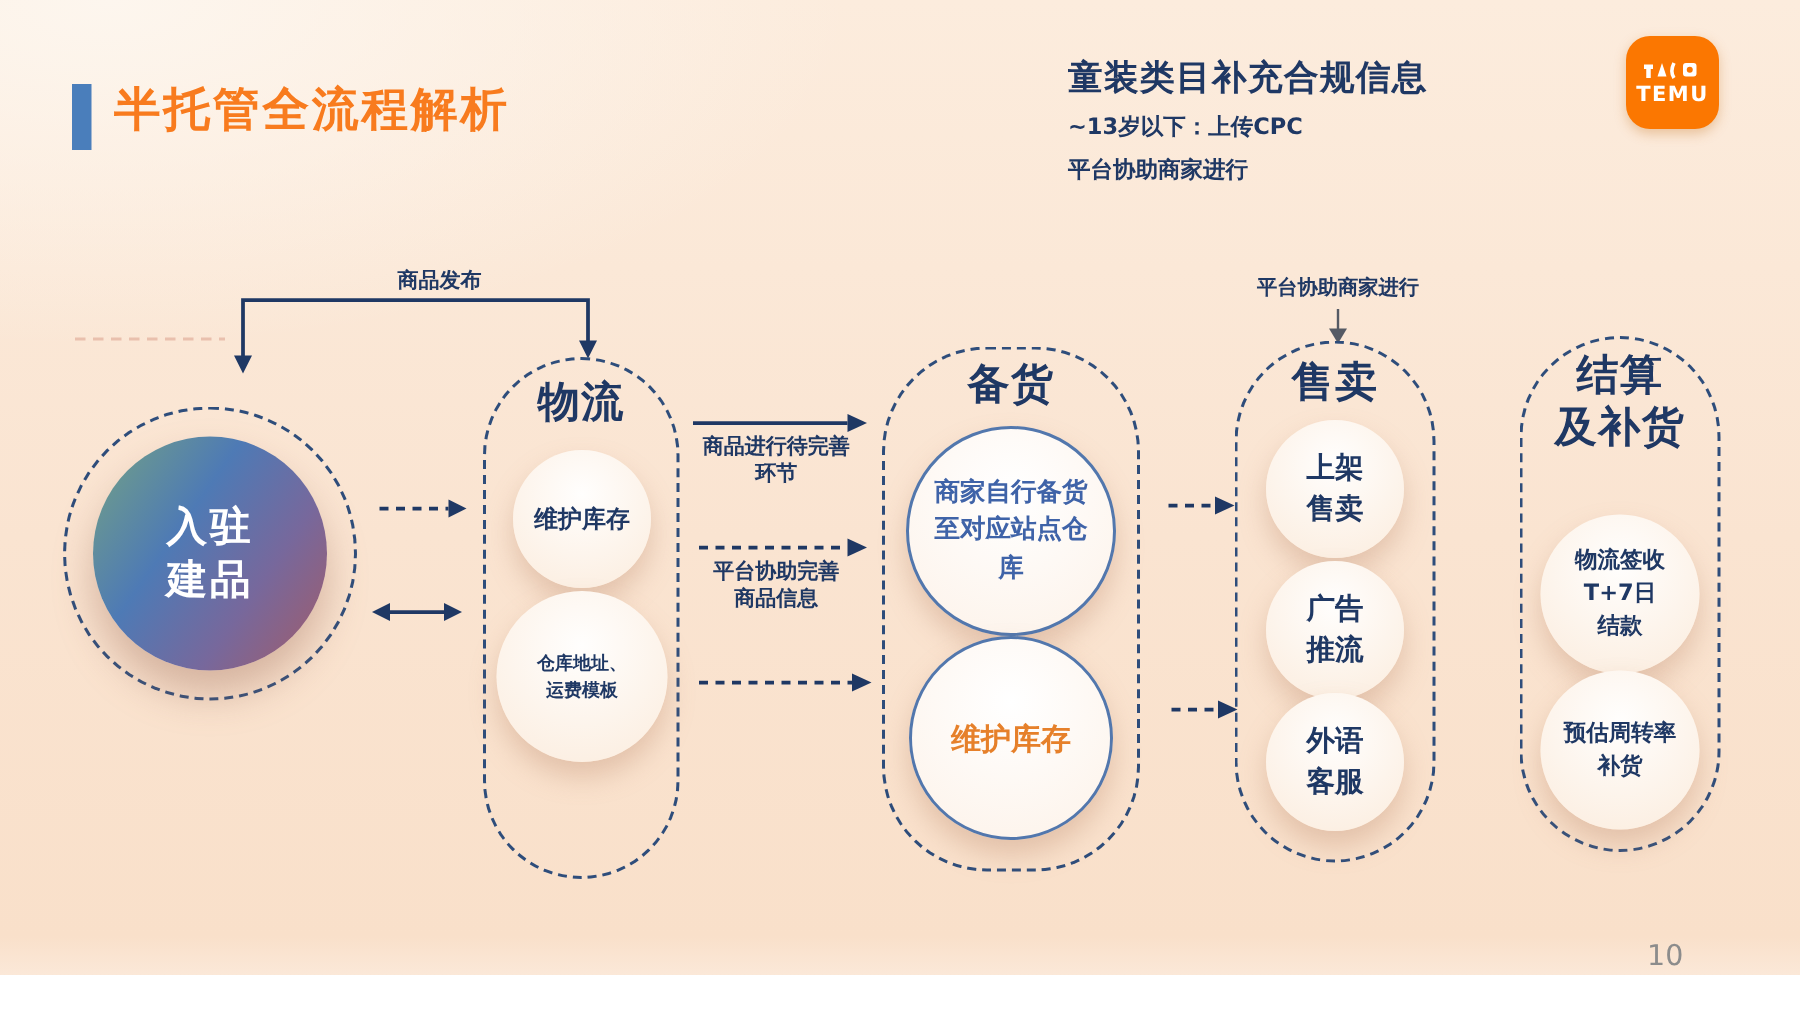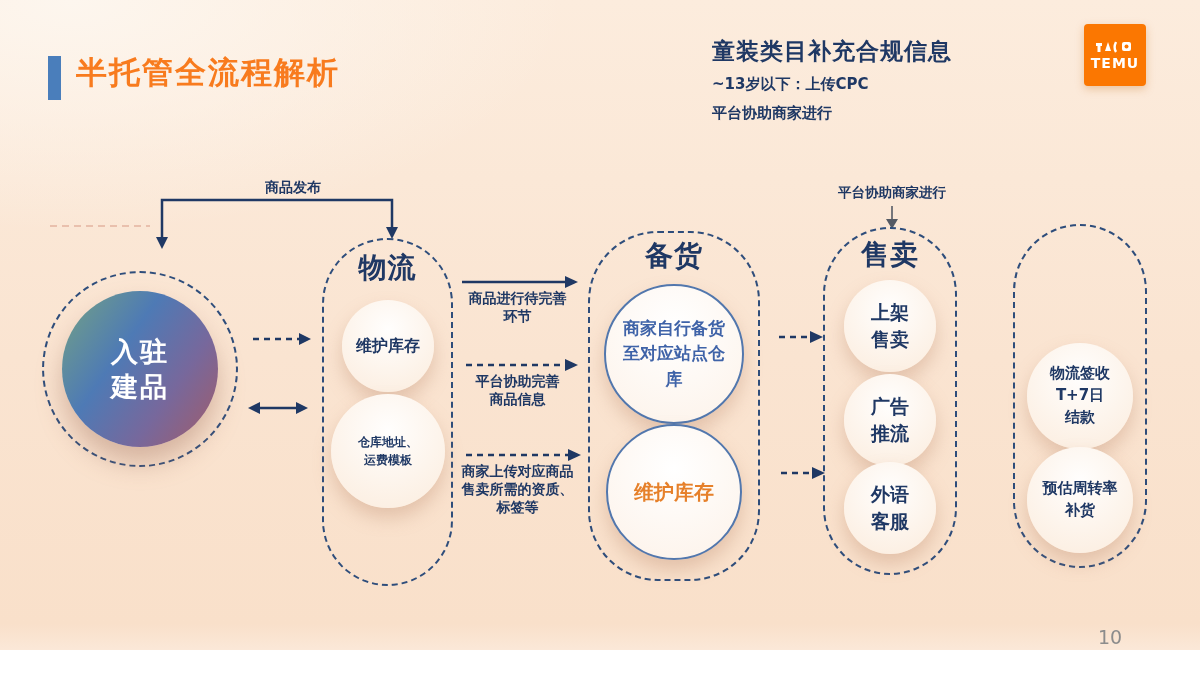--- a/index.html
+++ b/index.html
@@ -21,21 +21,21 @@
   .page-title { left:76px; top:52px; font-size:31px; font-weight:bold; color:#F87B1E; letter-spacing:2px; }
 
   
   .compliance { left:712px; top:36px; width:460px; color:#1F3864; }
   .compliance-heading { font-size:23px; font-weight:bold; letter-spacing:1px; }
   .compliance-line { margin-top:7px; font-size:15px; font-weight:bold; line-height:1.45; }
 
   
   .temu-logo {
     left:1084px; top:24px; width:62px; height:62px; background:#FB7701;
-    border-radius:4px; display:flex; flex-direction:column; align-items:center;
+    border-radius:16px; display:flex; flex-direction:column; align-items:center;
     justify-content:center; gap:2px; box-shadow:0 3px 8px rgba(200,120,40,.35);
   }
   .temu-logo-text { color:#fff; font-size:14px; font-weight:bold; letter-spacing:1px; }
 
   
   .entry-ring { left:42px; top:271px; width:196px; height:196px; border:2px dashed #2E4D7B; border-radius:50%; }
   .entry-circle {
     left:62px; top:291px; width:156px; height:156px; border-radius:50%;
     background: linear-gradient(125deg, #74a383 0%, #4e7ab5 38%, #77689c 68%, #a35b68 100%);
     box-shadow: 0 16px 26px rgba(160,110,90,.40);
@@ -192,31 +192,30 @@
   <div class="abs capsule capsule-sell"></div>
   <div class="abs stage-title stage-title-sell">售卖</div>
   <div class="abs item-circle c-sell1">上架
 售卖</div>
   <div class="abs item-circle c-sell2">广告
 推流</div>
   <div class="abs item-circle c-sell3">外语
 客服</div>
 
   <div class="abs capsule capsule-settle"></div>
+  <div class="abs stage-title stage-title-settle">结算
+及补货</div>
   <div class="abs item-circle c-settle1">物流签收
 T+7日
 结款</div>
   <div class="abs item-circle c-settle2">预估周转率
 补货</div>
 
   <div class="abs arrow-label lbl-publish">商品发布</div>
   <div class="abs arrow-label lbl-flow1">商品进行待完善
 环节</div>
   <div class="abs arrow-label lbl-flow2">平台协助完善
 商品信息</div>
-  <div class="abs arrow-label lbl-flow3">商家上传对应商品
-售卖所需的资质、
-标签等</div>
   <div class="abs arrow-label lbl-assist">平台协助商家进行</div>
 
   <div class="abs page-number">10</div>
 
 </div>
 
 </body></html>

